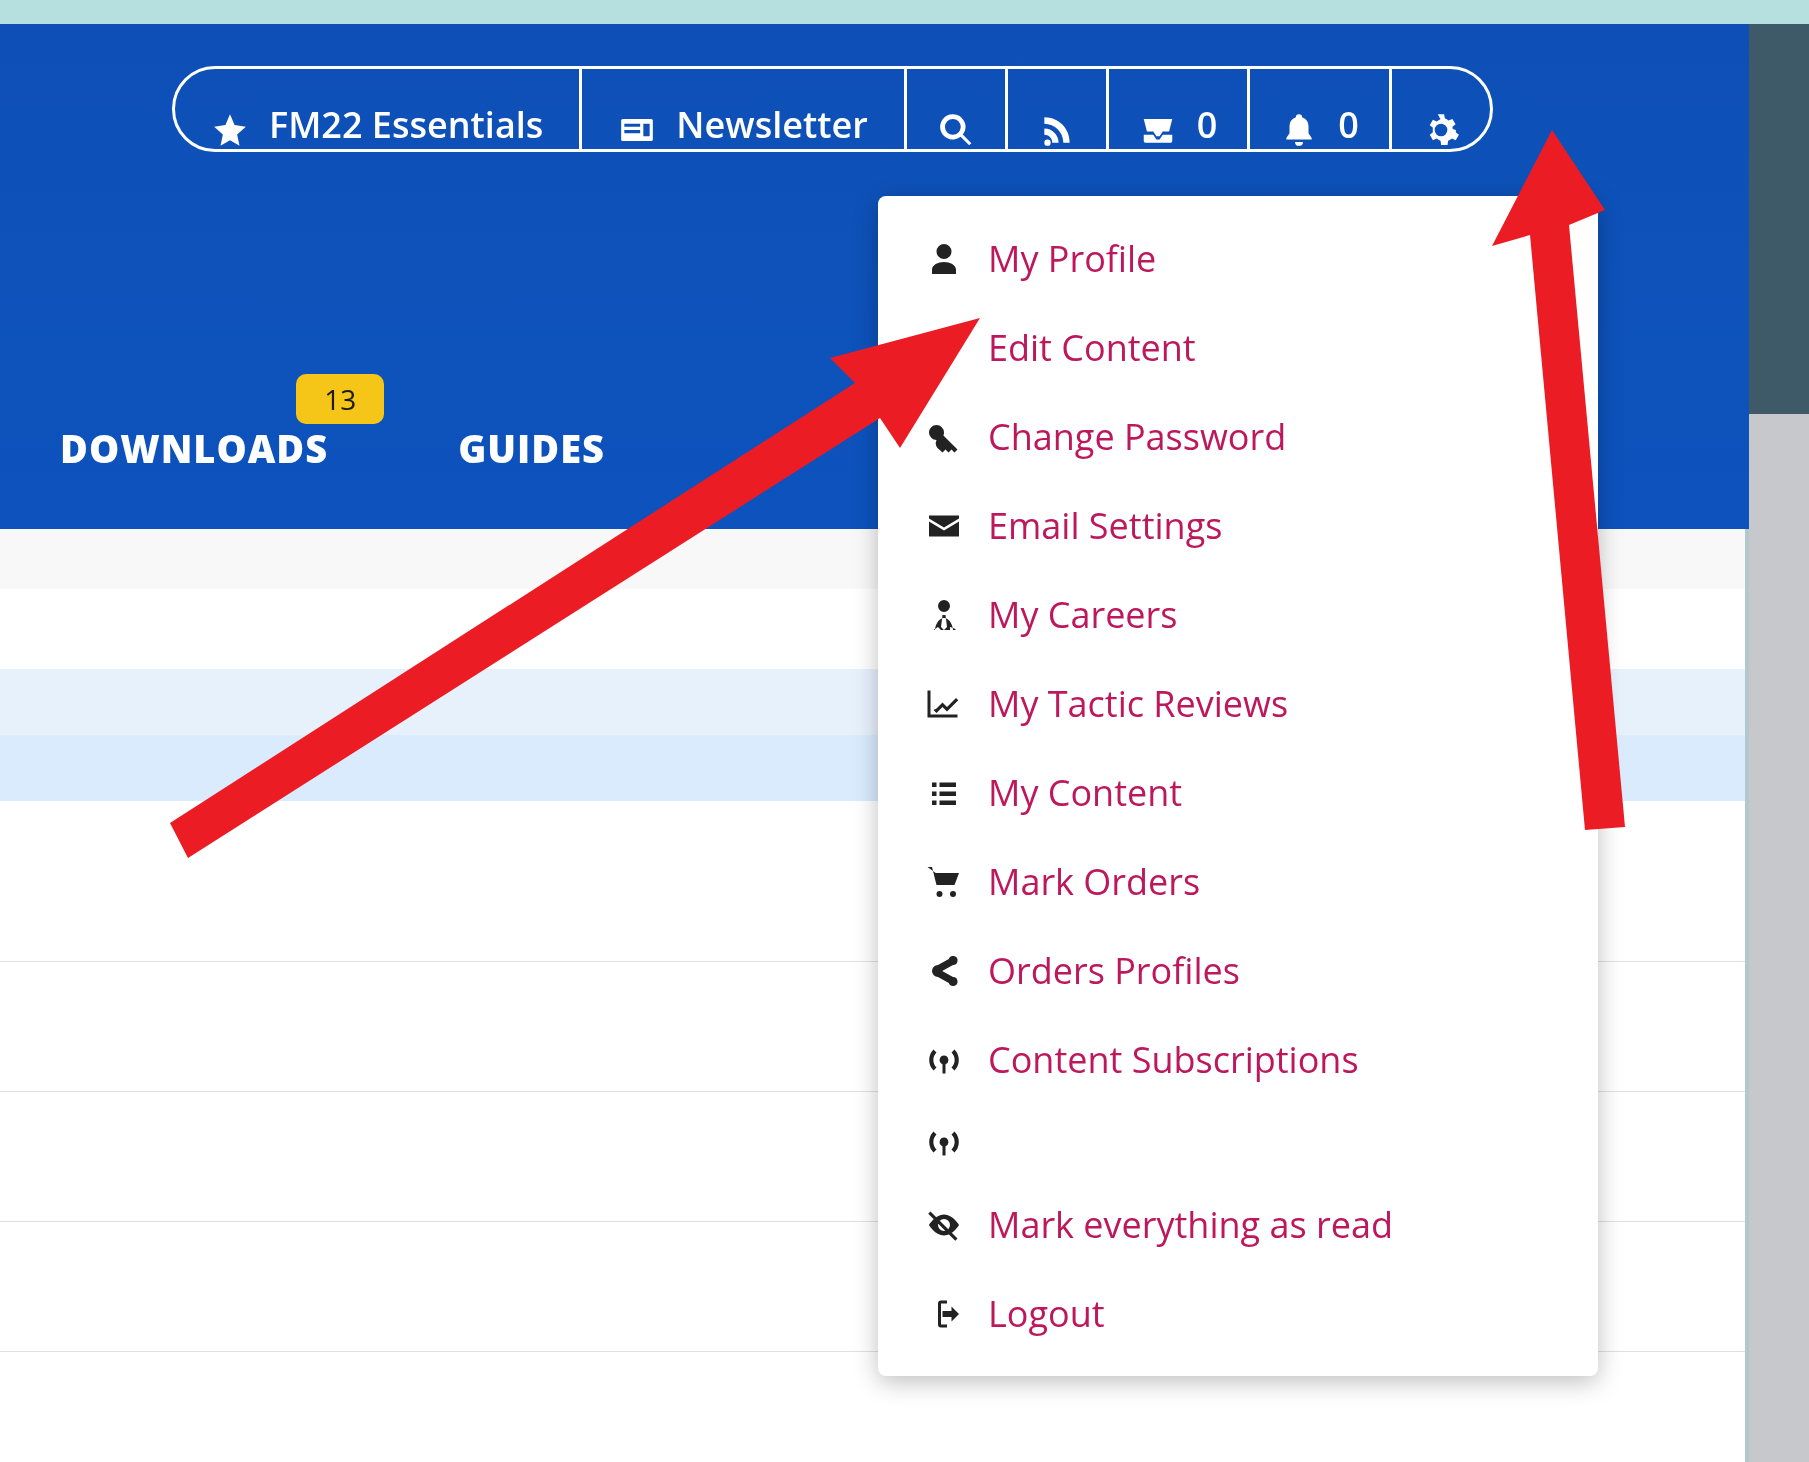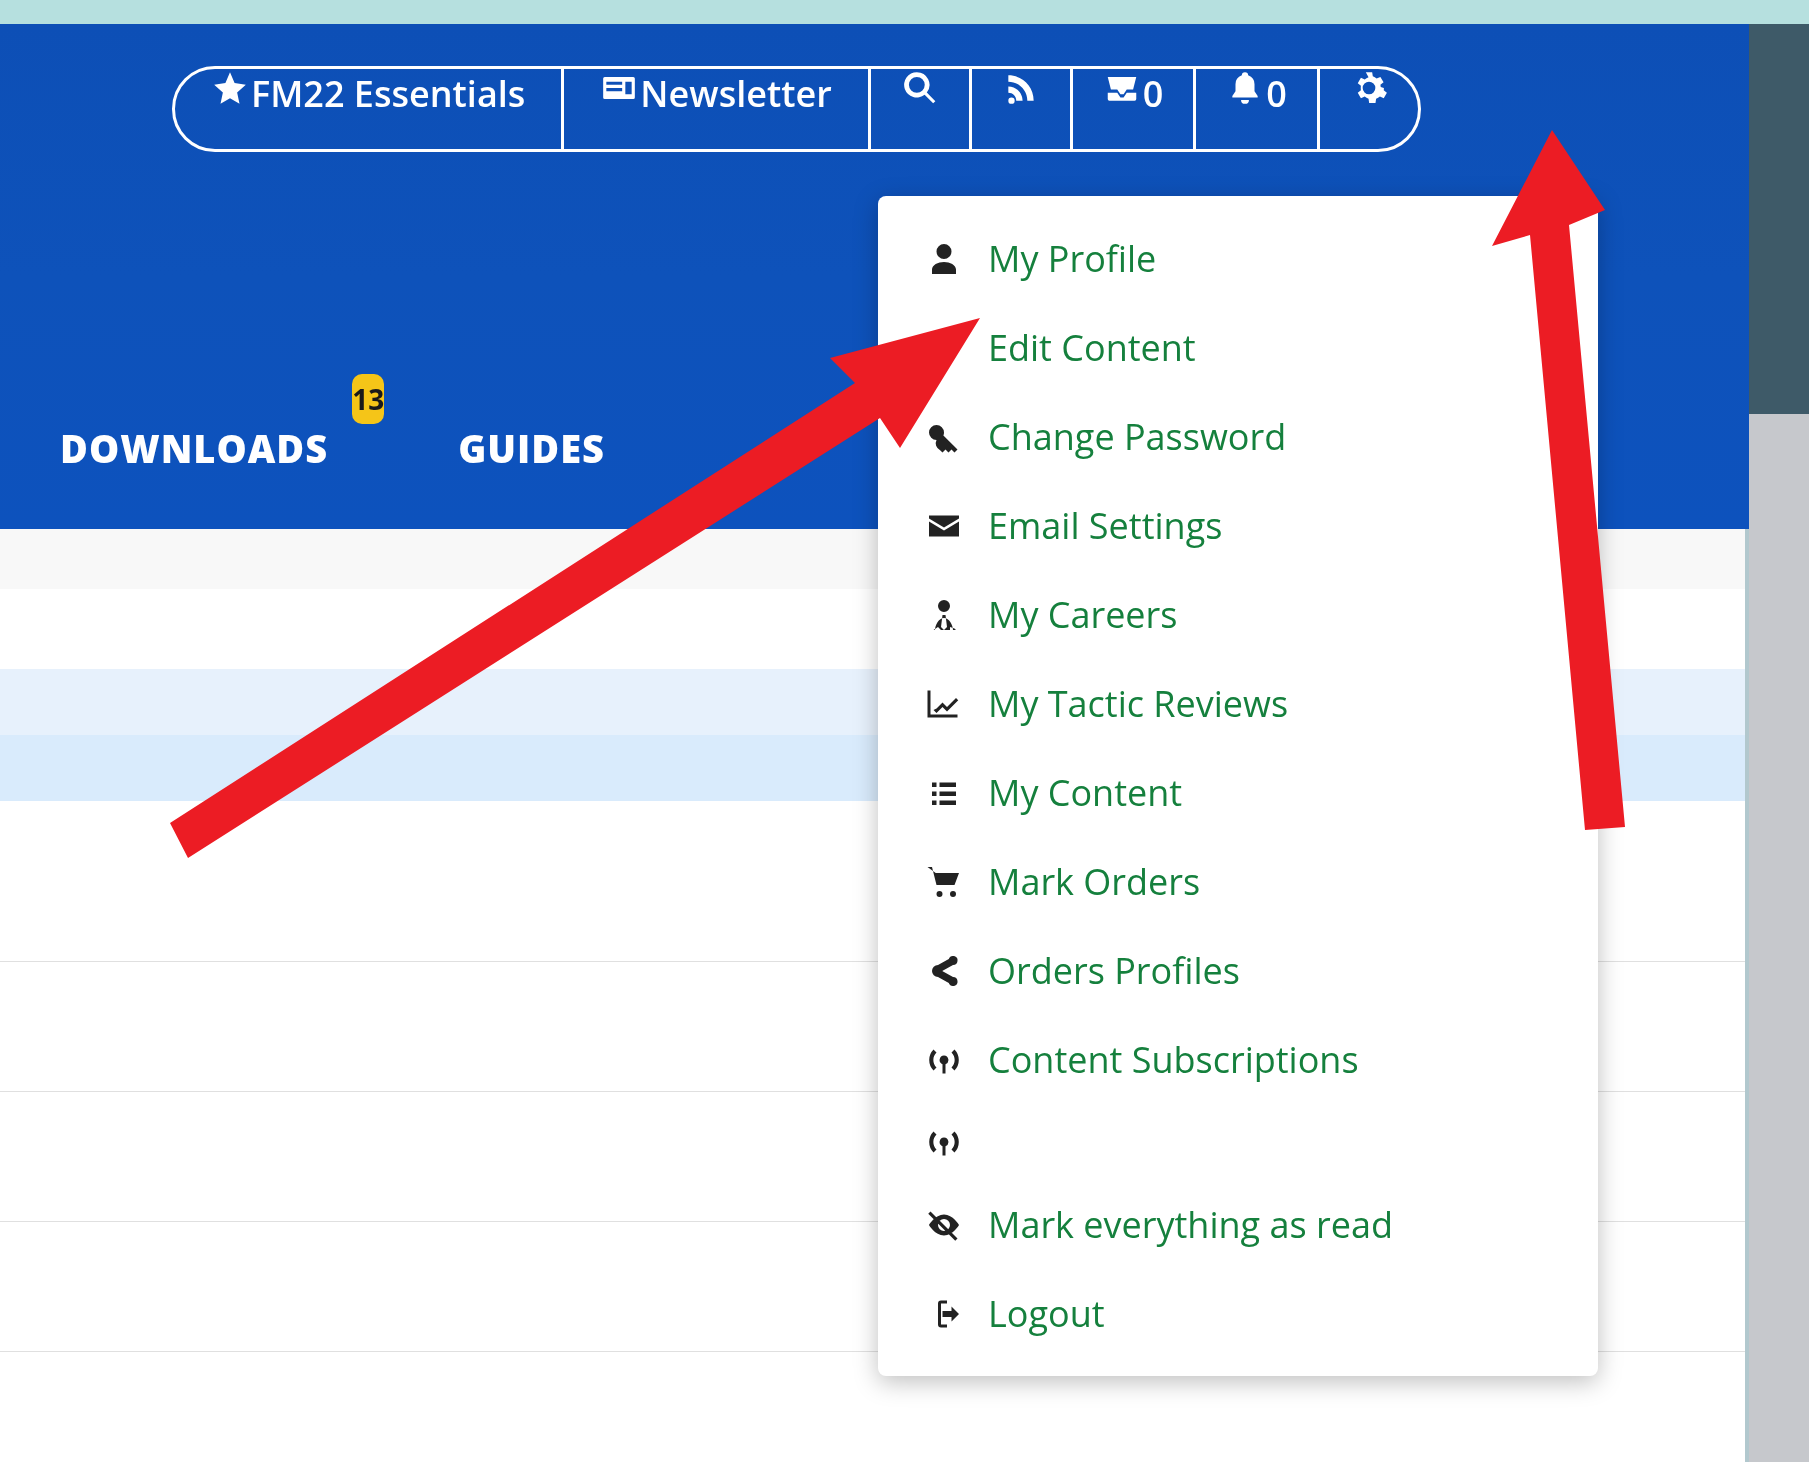--- a/index.html
+++ b/index.html
@@ -26,29 +26,29 @@
       left: 172px;
       display: flex;
       align-items: stretch;
       height: 86px;
       border: 3px solid #fff;
       border-radius: 43px;
       overflow: visible;
     }
     .toolbar-item {
       display: flex;
-      align-items: flex-start;
+      align-items: flex-end;
       justify-content: center;
       padding: 0 36px;
       color: #fff;
       font-size: 36px;
       font-weight: 600;
       border-right: 3px solid #fff;
       white-space: nowrap;
-      gap: 2px;
+      gap: 20px;
     }
     .toolbar-item:first-child {
       border-top-left-radius: 40px;
       border-bottom-left-radius: 40px;
     }
     .toolbar-item:last-child {
       border-right: none;
       border-top-right-radius: 40px;
       border-bottom-right-radius: 40px;
     }
@@ -71,22 +71,22 @@
       letter-spacing: 1px;
       position: relative;
     }
     .badge {
       position: absolute;
       top: -48px;
       right: -56px;
       background: #f5c518;
       color: #1a1a1a;
       font-size: 28px;
-      font-weight: 700;
-      padding: 6px 0;
+      font-weight: 400;
+      padding: 6px 28px;
       border-radius: 10px;
       letter-spacing: 0;
       margin-left: 23px;
     }
     .content-bg {
       position: absolute;
       top: 529px;
       left: 0;
       width: 1745px;
       background: #fff;
@@ -108,21 +108,21 @@
       border-radius: 8px;
       box-shadow: 0 6px 24px rgba(0,0,0,0.25);
       padding: 18px 0;
       z-index: 100;
     }
     .dropdown-item {
       display: flex;
       align-items: center;
       gap: 22px;
       padding: 20px 44px;
-      color: #15803d;
+      color: #be185d;
       font-size: 36px;
       font-weight: 400;
     }
     .dropdown-item .icon-wrap {
       width: 44px;
       display: flex;
       justify-content: center;
     }
     .arrow {
       position: absolute;

